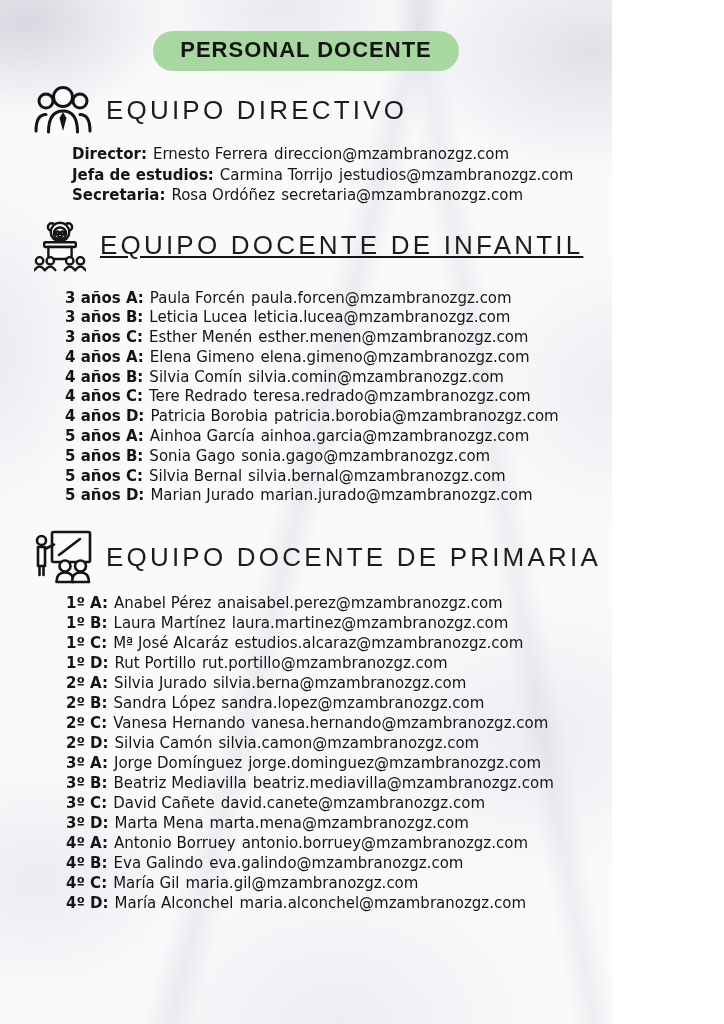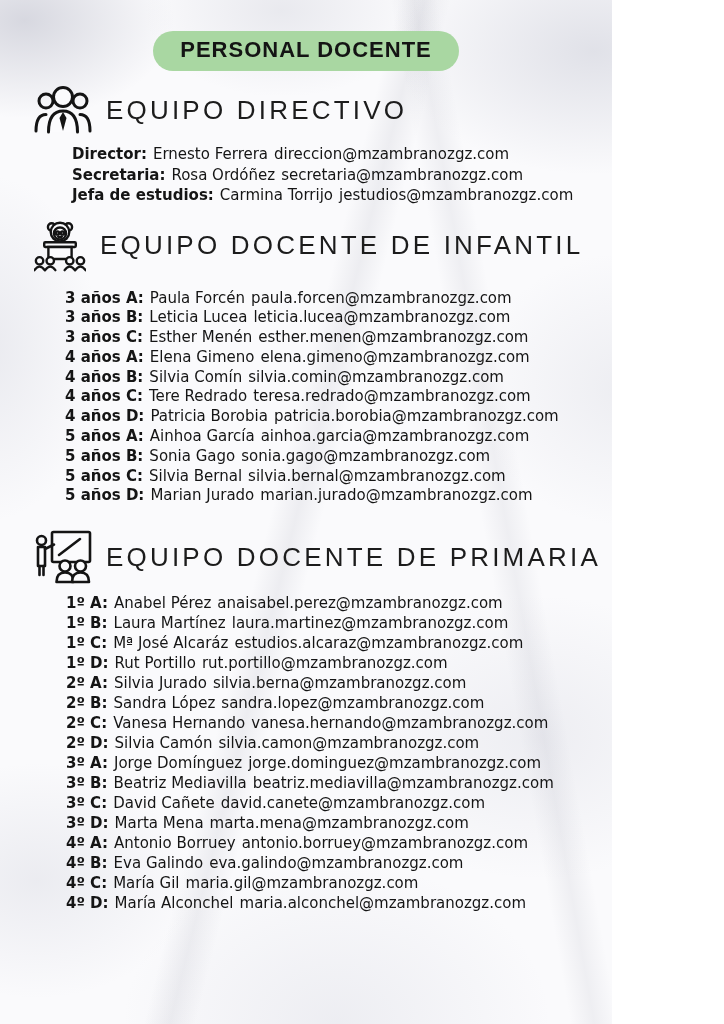--- a/index.html
+++ b/index.html
@@ -42,21 +42,21 @@
     margin:0 0 0 14px;
     font-family:"Liberation Sans", sans-serif;
     font-weight:400;
     font-size:26px;
     letter-spacing:3.2px;
     color:#1c1c1c;
     text-transform:uppercase;
     white-space:nowrap;
   }
   .head-1{margin-top:13px;}
-  .head-2{margin-top:13px;}
+  .head-2{margin-top:13px;text-decoration:underline;}
   .head-3{margin-top:24px;}
   .list{list-style:none;margin:0;padding:0;font-size:15px;}
   .list-directivo{margin:8px 16px 0 72px;line-height:20.5px;}
   .list-infantil{margin:16px 0 0 65px;line-height:19.8px;}
   .list-primaria{margin:9px 0 0 66px;line-height:20px;}
   .row{white-space:nowrap;}
   .row .lbl{font-weight:bold;margin-right:6px;}
   .row .nm{margin-right:6px;}
   svg{display:block;}
   svg *{vector-effect:non-scaling-stroke;}
@@ -79,22 +79,22 @@
         <path d="M56 47 C56 35 51.5 30.5 46 30.5"></path>
         <circle cx="29" cy="13" r="9.5" fill="#fbfbfd"></circle>
         <path d="M14.5 48 C14.5 33 20.5 27 29 27 C37.5 27 43.5 33 43.5 48" fill="#fbfbfd"></path>
         <path d="M29 28 L32.5 34 L29 47 L25.5 34 Z" fill="#141414" stroke="none"></path>
       </svg>
     </span>
     <h2>EQUIPO DIRECTIVO</h2>
   </div>
   <ul class="list list-directivo">
       <li class="row"><span class="lbl">Director:</span><span class="nm">Ernesto Ferrera</span><span class="em">direccion@mzambranozgz.com</span></li>
+      <li class="row"><span class="lbl">Jefa de estudios:</span><span class="nm">Carmina Torrijo</span><span class="em">jestudios@mzambranozgz.com</span></li>
       <li class="row"><span class="lbl">Secretaria:</span><span class="nm">Rosa Ordóñez</span><span class="em">secretaria@mzambranozgz.com</span></li>
-      <li class="row"><span class="lbl">Jefa de estudios:</span><span class="nm">Carmina Torrijo</span><span class="em">jestudios@mzambranozgz.com</span></li>
     </ul>
 
   <div class="section-head head-2">
     <span class="icon">
       <svg width="52" height="54" viewBox="0 0 56 54" fill="none" stroke="#141414" stroke-width="2.4" stroke-linecap="round">
         <circle cx="19" cy="6.5" r="4"></circle>
         <circle cx="37" cy="6.5" r="4"></circle>
         <circle cx="28" cy="12" r="10" fill="#fbfbfd"></circle>
         <circle cx="28" cy="13.5" r="6.5" fill="#fbfbfd"></circle>
         <circle cx="25.3" cy="13" r="1.8"></circle>

